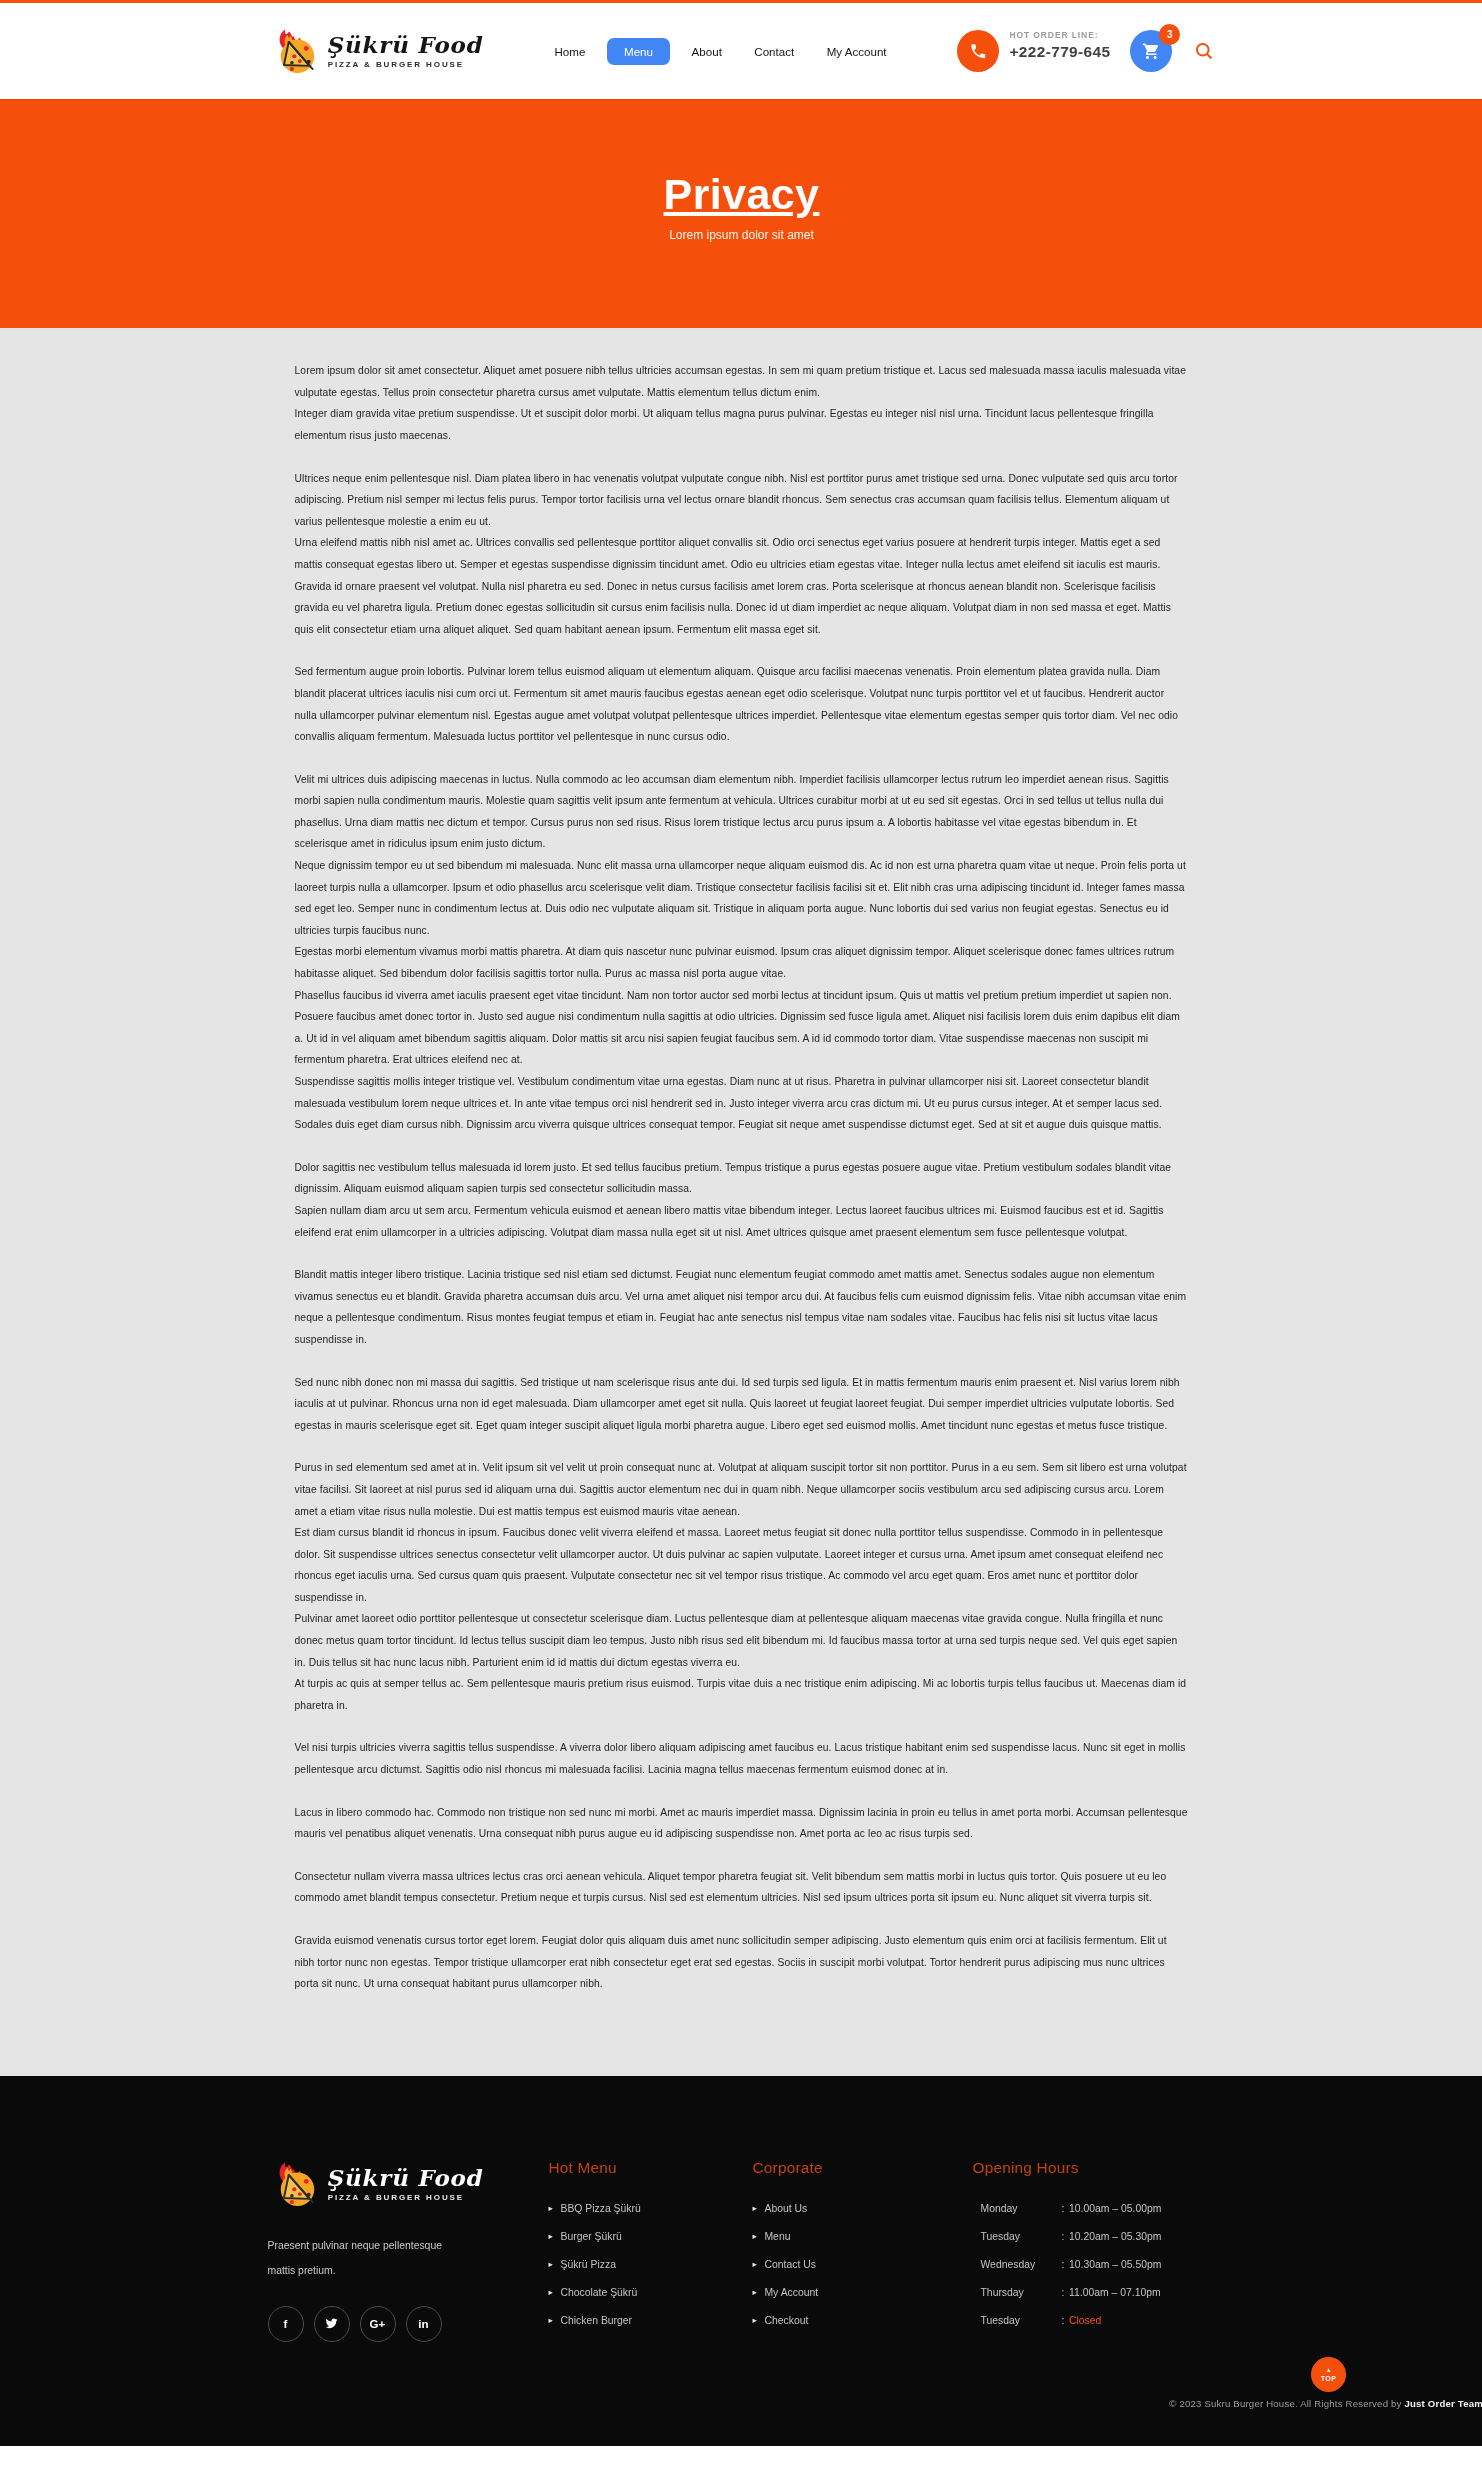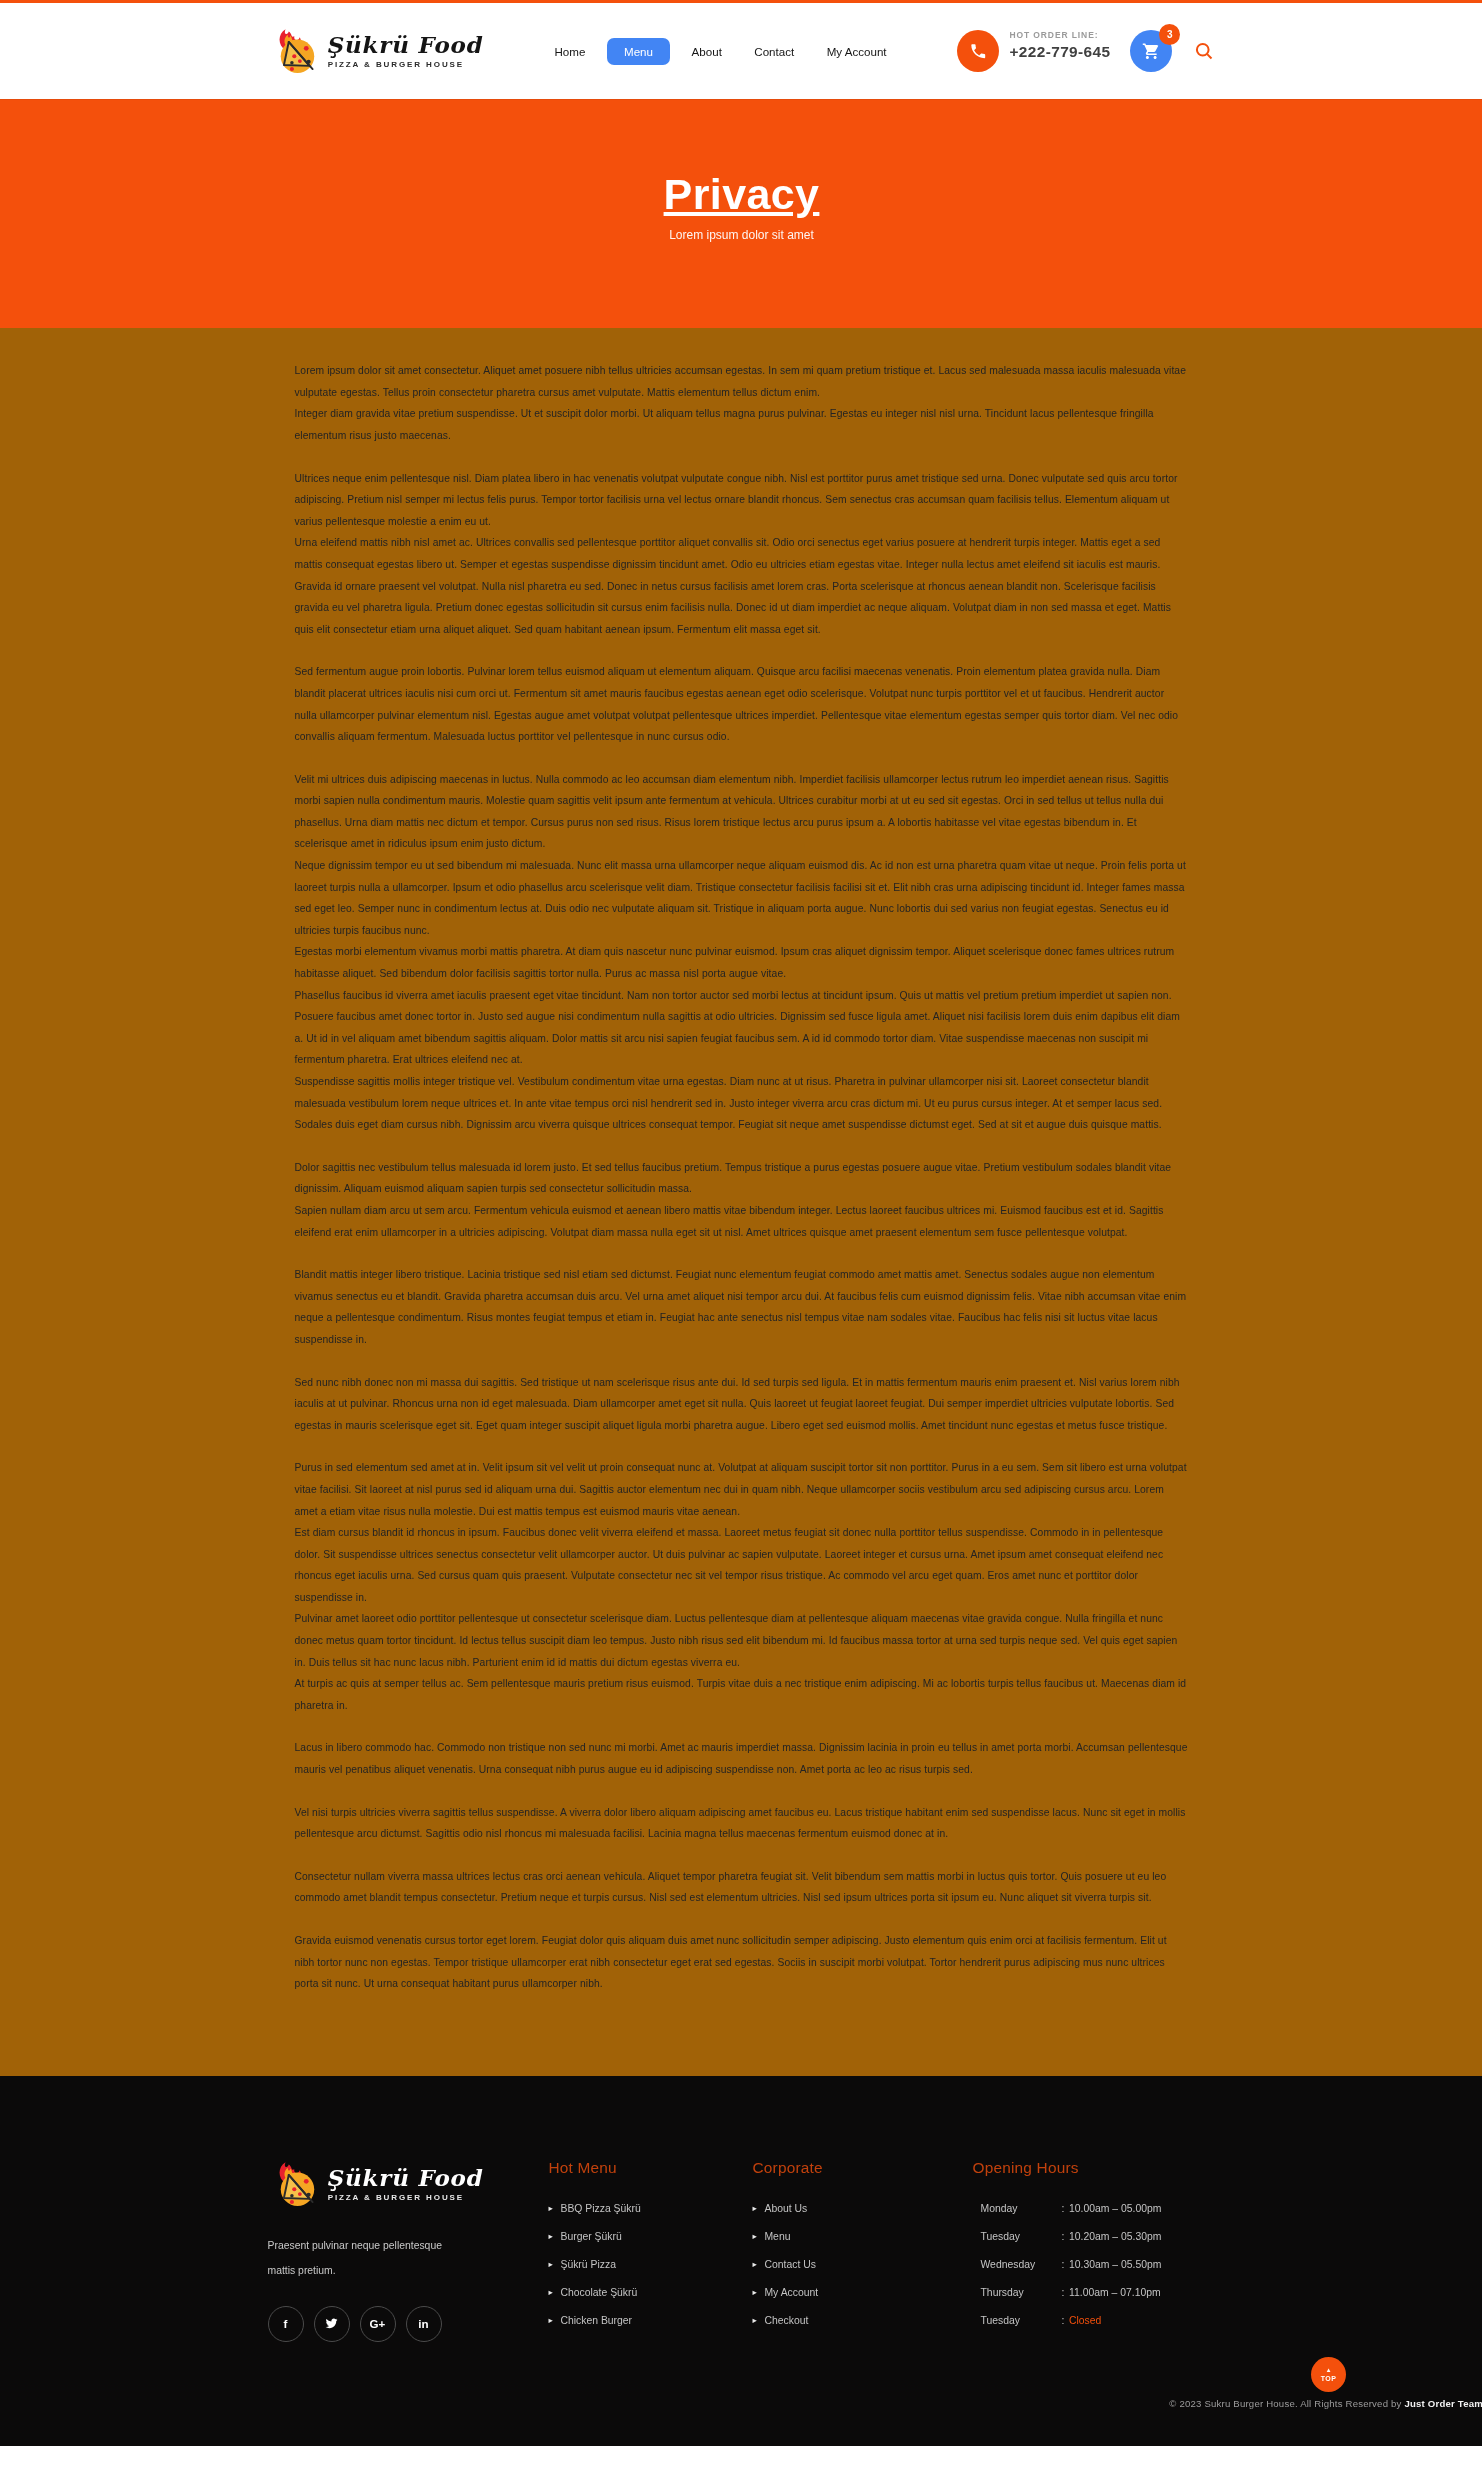--- a/index.html
+++ b/index.html
@@ -67,21 +67,21 @@
 
   
   .hero{
     background:var(--accent);text-align:center;
     padding:71px 0 86px;color:#fff;
   }
   .hero h1{font-size:43px;font-weight:700;letter-spacing:0.4px;text-decoration:underline;}
   .hero p{font-size:12px;margin-top:9.2px;opacity:.95;}
 
   
-  main{padding:32px 0 81px;background:#a16207;}
+  main{padding:32px 0 81px;background:#e5e5e5;}
   main .container{width:894px;}
   .para-group{margin-bottom:21px;}
   .para-group:last-child{margin-bottom:0;}
   .para-group p{
     font-size:10.3px;line-height:21.6px;color:#232323;letter-spacing:0.1px;
   }
 
   
   footer{
     background:var(--footer-bg);color:var(--muted);
@@ -227,24 +227,24 @@
       <div class="para-group">
         <p>Sed nunc nibh donec non mi massa dui sagittis. Sed tristique ut nam scelerisque risus ante dui. Id sed turpis sed ligula. Et in mattis fermentum mauris enim praesent et. Nisl varius lorem nibh iaculis at ut pulvinar. Rhoncus urna non id eget malesuada. Diam ullamcorper amet eget sit nulla. Quis laoreet ut feugiat laoreet feugiat. Dui semper imperdiet ultricies vulputate lobortis. Sed egestas in mauris scelerisque eget sit. Eget quam integer suscipit aliquet ligula morbi pharetra augue. Libero eget sed euismod mollis. Amet tincidunt nunc egestas et metus fusce tristique.</p>
       </div>
       <div class="para-group">
         <p>Purus in sed elementum sed amet at in. Velit ipsum sit vel velit ut proin consequat nunc at. Volutpat at aliquam suscipit tortor sit non porttitor. Purus in a eu sem. Sem sit libero est urna volutpat vitae facilisi. Sit laoreet at nisl purus sed id aliquam urna dui. Sagittis auctor elementum nec dui in quam nibh. Neque ullamcorper sociis vestibulum arcu sed adipiscing cursus arcu. Lorem amet a etiam vitae risus nulla molestie. Dui est mattis tempus est euismod mauris vitae aenean.</p>
         <p>Est diam cursus blandit id rhoncus in ipsum. Faucibus donec velit viverra eleifend et massa. Laoreet metus feugiat sit donec nulla porttitor tellus suspendisse. Commodo in in pellentesque dolor. Sit suspendisse ultrices senectus consectetur velit ullamcorper auctor. Ut duis pulvinar ac sapien vulputate. Laoreet integer et cursus urna. Amet ipsum amet consequat eleifend nec rhoncus eget iaculis urna. Sed cursus quam quis praesent. Vulputate consectetur nec sit vel tempor risus tristique. Ac commodo vel arcu eget quam. Eros amet nunc et porttitor dolor suspendisse in.</p>
         <p>Pulvinar amet laoreet odio porttitor pellentesque ut consectetur scelerisque diam. Luctus pellentesque diam at pellentesque aliquam maecenas vitae gravida congue. Nulla fringilla et nunc donec metus quam tortor tincidunt. Id lectus tellus suscipit diam leo tempus. Justo nibh risus sed elit bibendum mi. Id faucibus massa tortor at urna sed turpis neque sed. Vel quis eget sapien in. Duis tellus sit hac nunc lacus nibh. Parturient enim id id mattis dui dictum egestas viverra eu.</p>
         <p>At turpis ac quis at semper tellus ac. Sem pellentesque mauris pretium risus euismod. Turpis vitae duis a nec tristique enim adipiscing. Mi ac lobortis turpis tellus faucibus ut. Maecenas diam id pharetra in.</p>
       </div>
       <div class="para-group">
+        <p>Vel nisi turpis ultricies viverra sagittis tellus suspendisse. A viverra dolor libero aliquam adipiscing amet faucibus eu. Lacus tristique habitant enim sed suspendisse lacus. Nunc sit eget in mollis pellentesque arcu dictumst. Sagittis odio nisl rhoncus mi malesuada facilisi. Lacinia magna tellus maecenas fermentum euismod donec at in.</p>
+      </div>
+      <div class="para-group">
         <p>Lacus in libero commodo hac. Commodo non tristique non sed nunc mi morbi. Amet ac mauris imperdiet massa. Dignissim lacinia in proin eu tellus in amet porta morbi. Accumsan pellentesque mauris vel penatibus aliquet venenatis. Urna consequat nibh purus augue eu id adipiscing suspendisse non. Amet porta ac leo ac risus turpis sed.</p>
-      </div>
-      <div class="para-group">
-        <p>Vel nisi turpis ultricies viverra sagittis tellus suspendisse. A viverra dolor libero aliquam adipiscing amet faucibus eu. Lacus tristique habitant enim sed suspendisse lacus. Nunc sit eget in mollis pellentesque arcu dictumst. Sagittis odio nisl rhoncus mi malesuada facilisi. Lacinia magna tellus maecenas fermentum euismod donec at in.</p>
       </div>
       <div class="para-group">
         <p>Consectetur nullam viverra massa ultrices lectus cras orci aenean vehicula. Aliquet tempor pharetra feugiat sit. Velit bibendum sem mattis morbi in luctus quis tortor. Quis posuere ut eu leo commodo amet blandit tempus consectetur. Pretium neque et turpis cursus. Nisl sed est elementum ultricies. Nisl sed ipsum ultrices porta sit ipsum eu. Nunc aliquet sit viverra turpis sit.</p>
       </div>
       <div class="para-group">
         <p>Gravida euismod venenatis cursus tortor eget lorem. Feugiat dolor quis aliquam duis amet nunc sollicitudin semper adipiscing. Justo elementum quis enim orci at facilisis fermentum. Elit ut nibh tortor nunc non egestas. Tempor tristique ullamcorper erat nibh consectetur eget erat sed egestas. Sociis in suscipit morbi volutpat. Tortor hendrerit purus adipiscing mus nunc ultrices porta sit nunc. Ut urna consequat habitant purus ullamcorper nibh.</p>
       </div>
     </div>
 </main>
 

